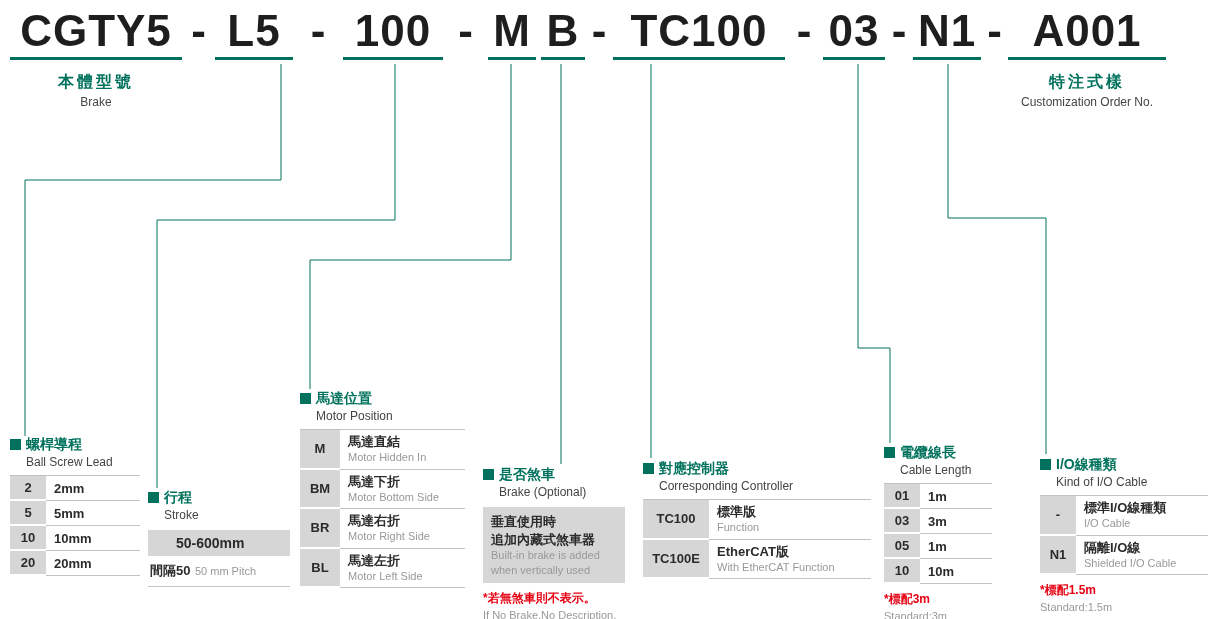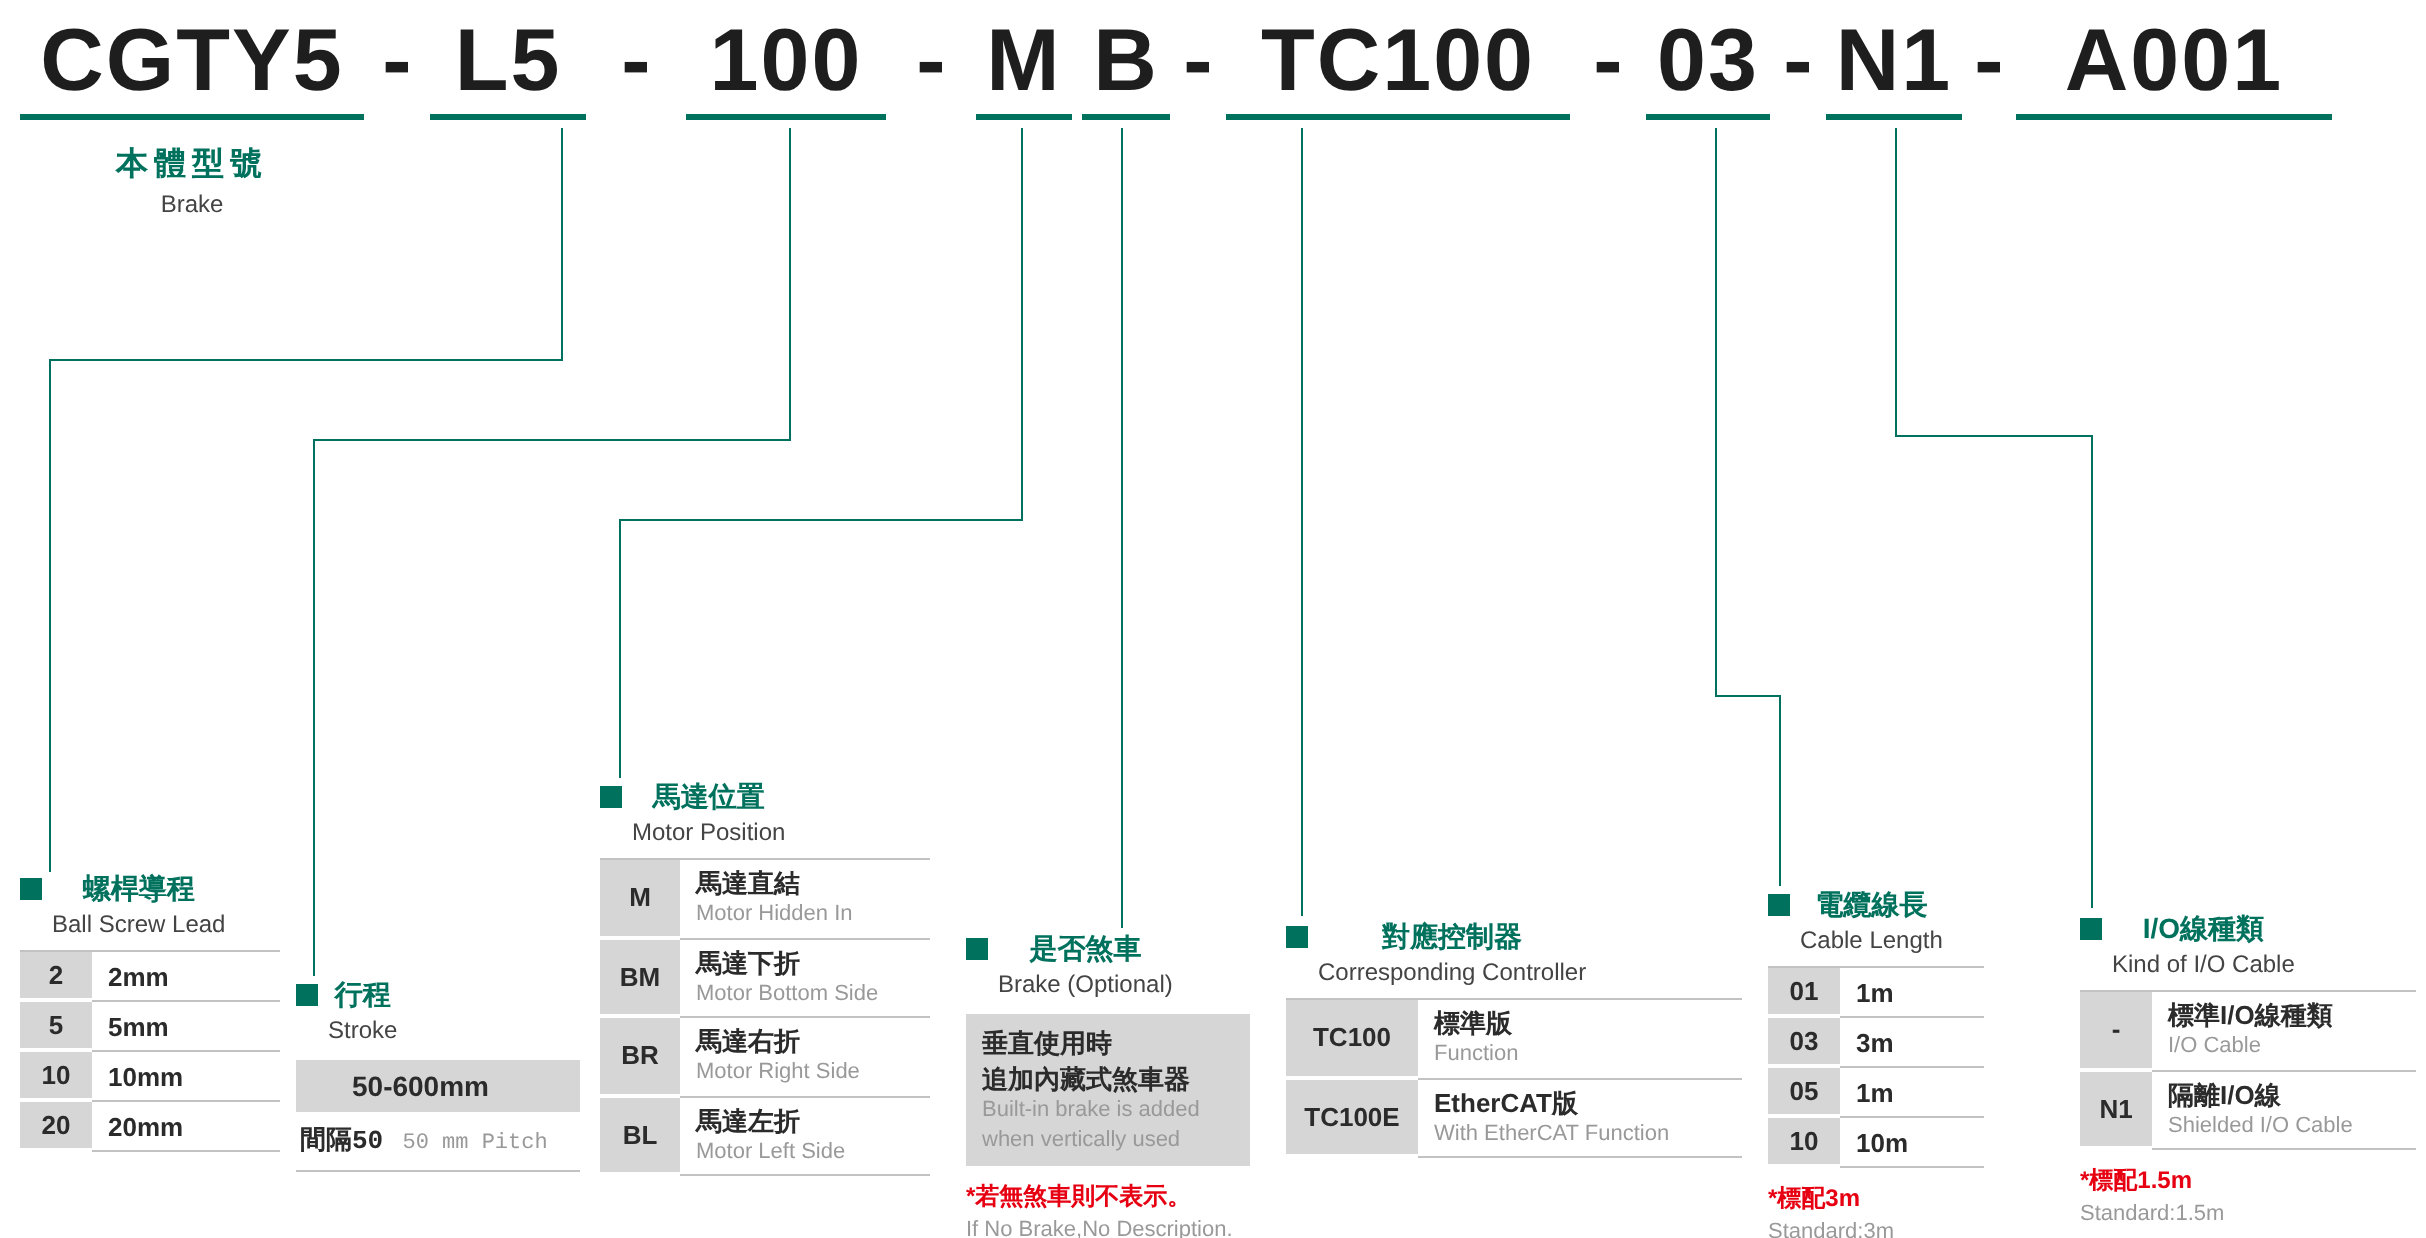--- a/index.html
+++ b/index.html
@@ -18,42 +18,42 @@
   .code-label .en { font-size:12px; color:#444444; margin-top:2px; letter-spacing:0; }
 
   
   svg.connectors { position:absolute; left:0; top:0; pointer-events:none; }
   .conn { fill:none; stroke:var(--teal); stroke-width:1; }
 
   
   .panel { position:absolute; }
   .sec-head { display:flex; align-items:flex-start; }
   .bullet { width:11px; height:11px; background:var(--teal); flex:0 0 auto; margin:3px 5px 0 0; }
-  .sec-zh { font-size:14px; font-weight:bold; color:var(--teal); line-height:1.2;text-align:center; }
+  .sec-zh { font-size:14px; font-weight:bold; color:var(--teal); line-height:1.2; }
   .sec-en { font-size:12px; color:#444444; margin-top:2px; line-height:1.2; }
 
   .tbl { margin-top:6px; border-top:1px solid var(--line); }
   .row { display:flex; align-items:stretch; }
   .cell-code { background:var(--graybg); border-bottom:2px solid #ffffff; font-weight:bold; font-size:13px;
                color:var(--dark); display:flex; align-items:center; justify-content:center; flex:0 0 auto; }
   .cell-val { flex:1; border-bottom:1px solid var(--line); display:flex; align-items:center;
               padding-left:8px; font-size:13px; font-weight:bold; color:var(--dark); }
   .cell-val2 { flex:1; border-bottom:1px solid var(--line); padding:4px 0 4px 8px; }
   .zh-line { font-size:13px; font-weight:bold; color:var(--dark); line-height:1.25; }
   .en-line { font-size:11px; color:var(--engray); margin-top:1px; line-height:1.2; }
 
   .row-sm { height:25px; }
   .row-sm .cell-code { width:36px; }
   .row-md .cell-code { width:40px; }
   .row-ctl .cell-code { width:66px; }
   .row-io .cell-code { width:36px; }
 
   .range-box { margin-top:8px; background:var(--graybg); font-weight:bold; font-size:14px;
                color:var(--dark); padding:5px 28px; }
-  .pitch-line { padding:5px 2px 6px 2px; border-bottom:1px solid var(--line);font-family:Liberation Mono, monospace; }
+  .pitch-line { padding:5px 2px 6px 2px; border-bottom:1px solid var(--line); }
   .pitch-zh { font-size:13px; font-weight:bold; color:var(--dark); }
   .pitch-en { font-size:11px; color:var(--engray); }
 
   .brake-box { margin-top:8px; background:var(--graybg); padding:6px 8px; }
   .brake-box .b-zh { font-size:13px; font-weight:bold; color:var(--dark); line-height:1.35; }
   .brake-box .b-en { font-size:11px; color:var(--engray); line-height:1.3; }
 
   .note-red { font-size:12px; font-weight:bold; color:var(--red); margin-top:7px; }
   .note-en { font-size:11px; color:var(--engray); margin-top:2px; }
 </style>
@@ -87,20 +87,24 @@
   <span class="dash" style="left:885px;  width:28px;">-</span>
   <span class="seg" style="left:913px;  width:68px;">N1</span>
   <span class="dash" style="left:981px;  width:27px;">-</span>
   <span class="seg" style="left:1008px; width:158px;">A001</span>
 
   <div class="code-label" style="left:10px; width:172px;">
     <div class="zh">本體型號</div>
     <div class="en">Brake</div>
   </div>
 
+  <div class="code-label" style="left:1008px; width:158px;">
+    <div class="zh">特注式樣</div>
+    <div class="en">Customization Order No.</div>
+  </div>
 
   <div class="panel" style="left:10px; top:436px; width:130px;">
     <div class="sec-head">
       <span class="bullet"></span>
       <div>
         <div class="sec-zh">螺桿導程</div>
         <div class="sec-en">Ball Screw Lead</div>
       </div>
     </div>
     <div class="tbl">

